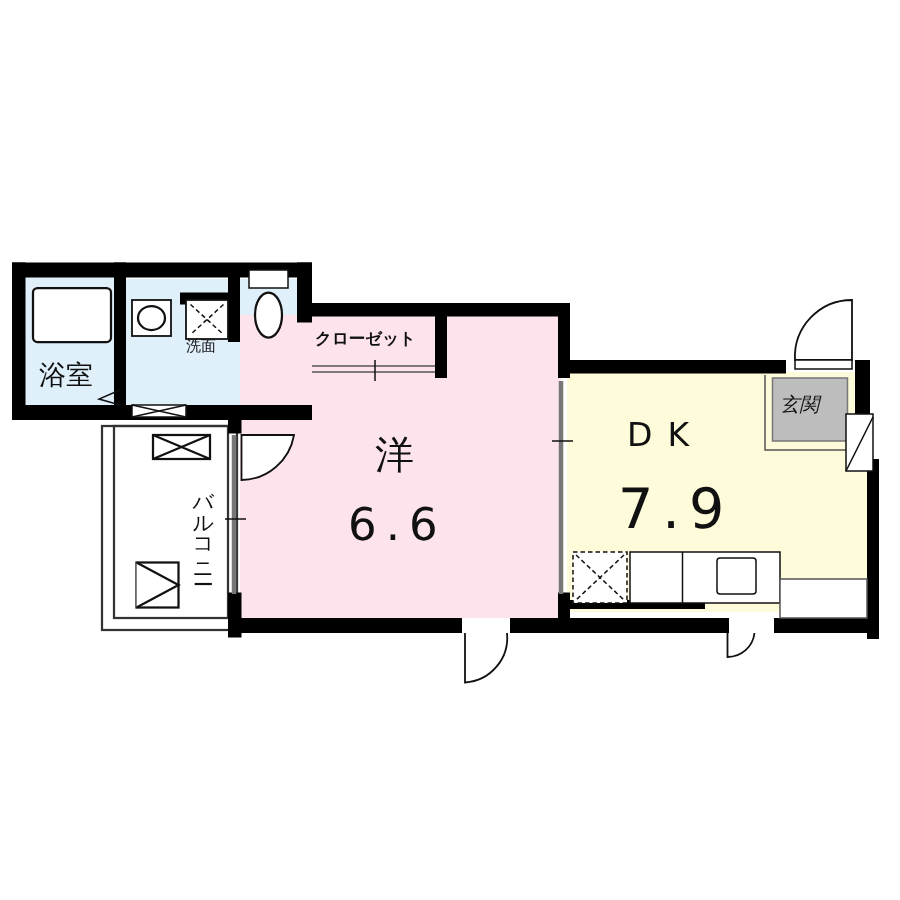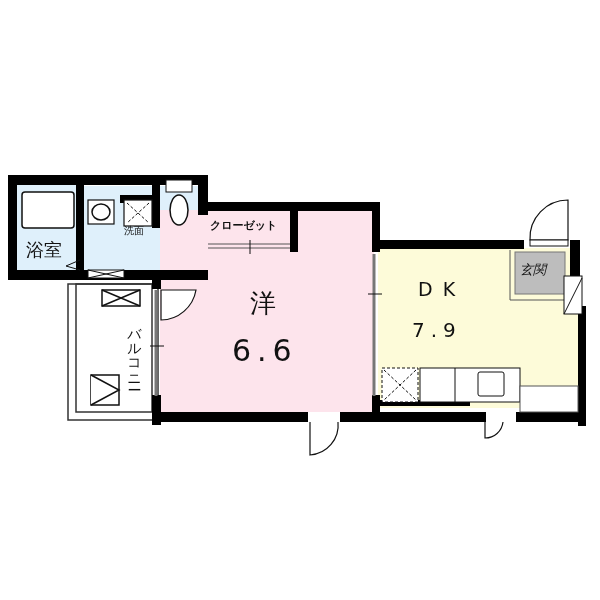--- a/index.html
+++ b/index.html
@@ -94,16 +94,16 @@
   <rect x="478" y="372" width="26" height="24" rx="2" fill="#fff" stroke="#111"></rect>
   <rect x="520" y="386" width="58" height="26" fill="#fff" stroke="#555"></rect>
 </svg>
 </div>
 
 <div class="lbl" style="left:26px;top:238px;font-size:18px;">浴室</div>
 <div class="lbl" style="left:124px;top:224px;font-size:10px;">洗面</div>
 <div class="lbl" style="left:210px;top:218px;font-size:11px;font-weight:bold;">クローゼット</div>
 <div class="lbl" style="left:250px;top:286px;font-size:26px;">洋</div>
 <div class="lbl" style="left:232px;top:333px;font-size:30px;letter-spacing:6px;">6.6</div>
-<div class="lbl" style="left:418px;top:278px;font-size:19px;letter-spacing:10px;">DK</div>
-<div class="lbl" style="left:412px;top:318px;font-size:20px;letter-spacing:6px;">7.9</div>
+<div class="lbl" style="left:418px;top:278px;font-size:22px;letter-spacing:10px;">DK</div>
+<div class="lbl" style="left:412px;top:318px;font-size:37px;letter-spacing:6px;">7.9</div>
 <div class="lbl" style="left:520px;top:261px;font-size:13px;font-style:italic;">玄関</div>
 <div class="lbl" style="left:126px;top:318px;font-size:14px;writing-mode:vertical-rl;">バルコニー</div>
 
 </body></html>

